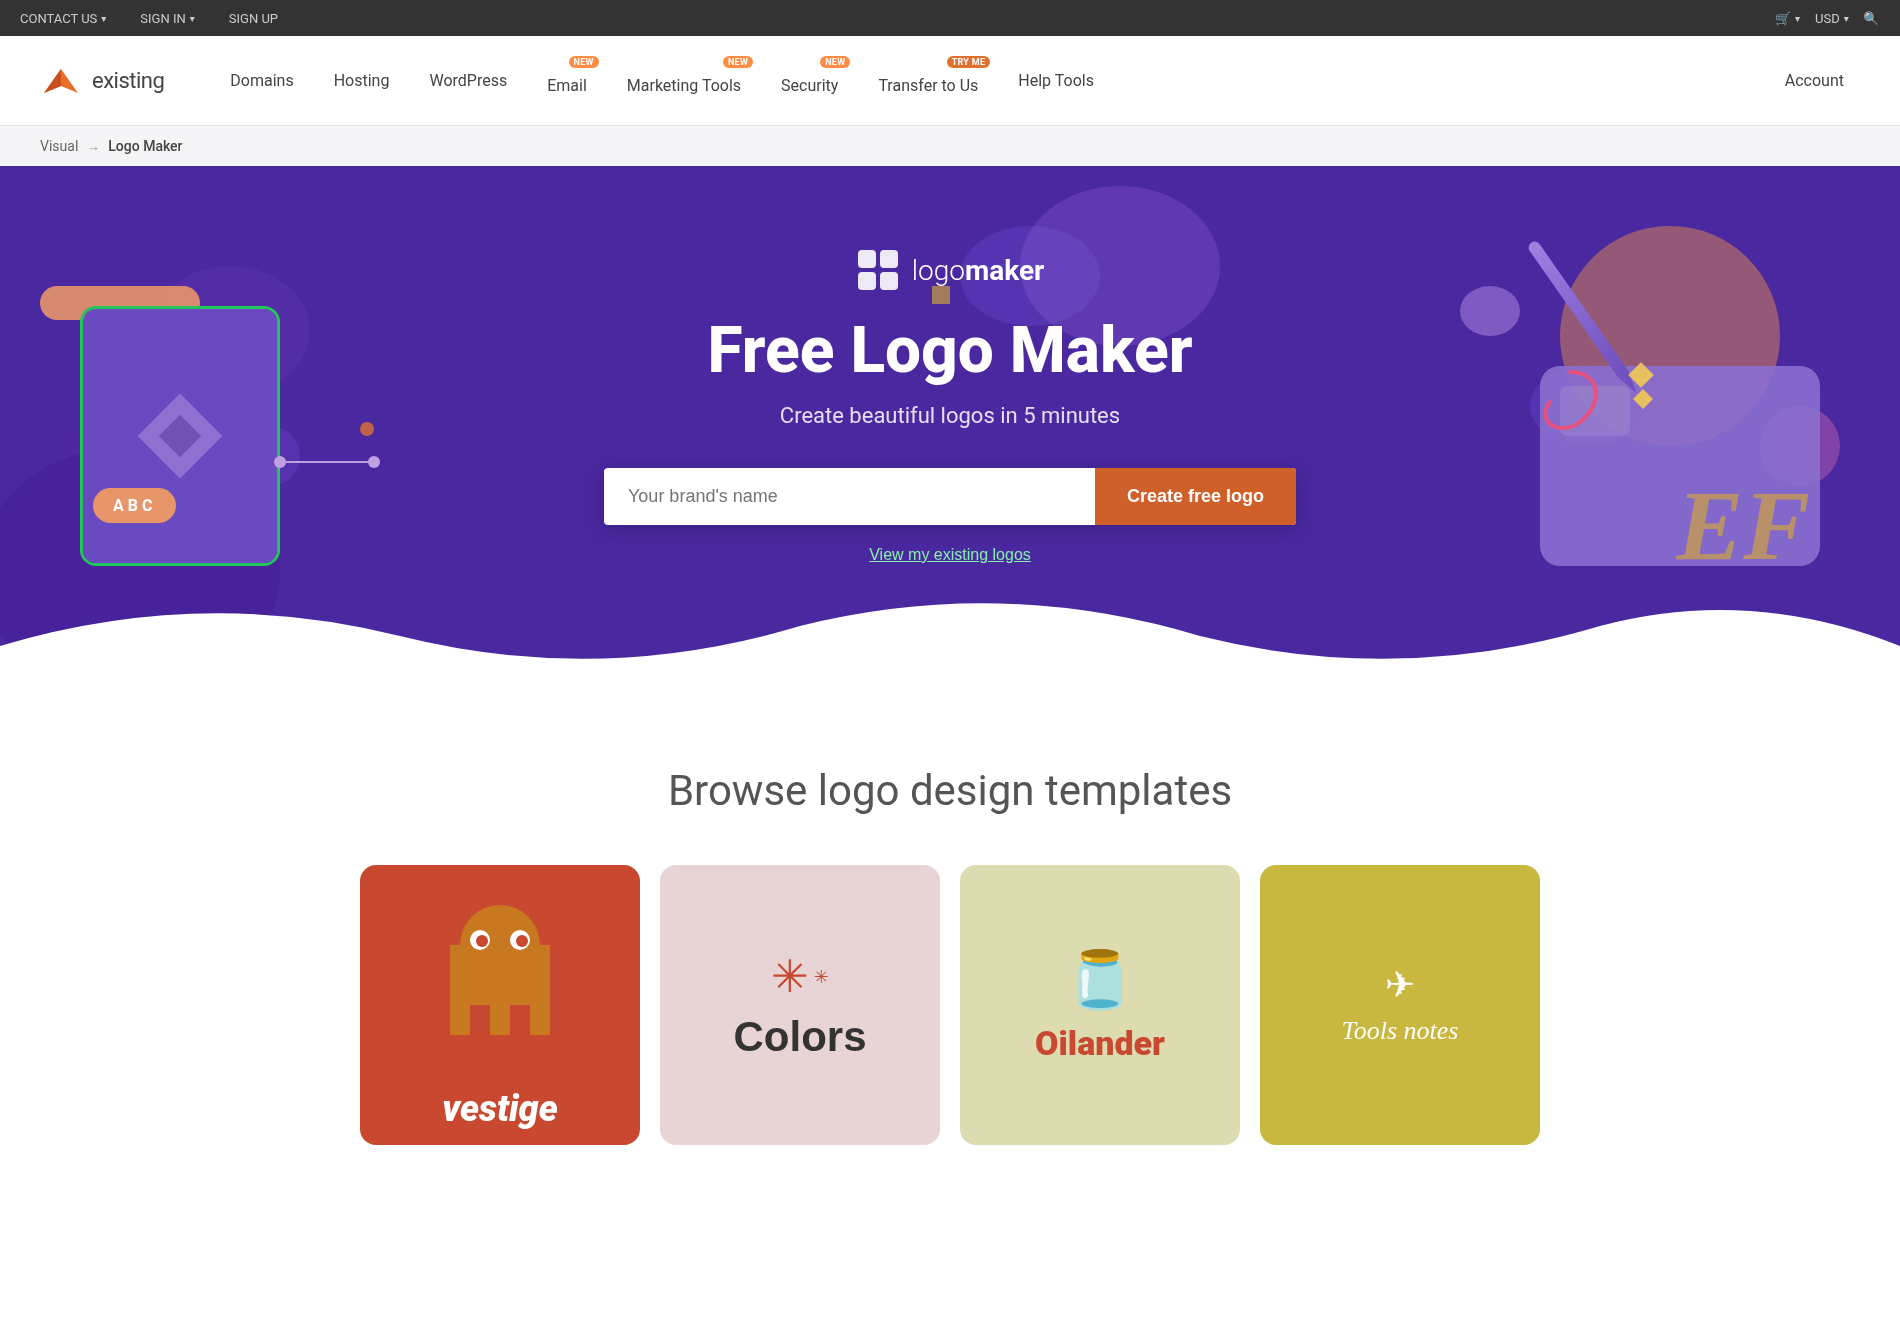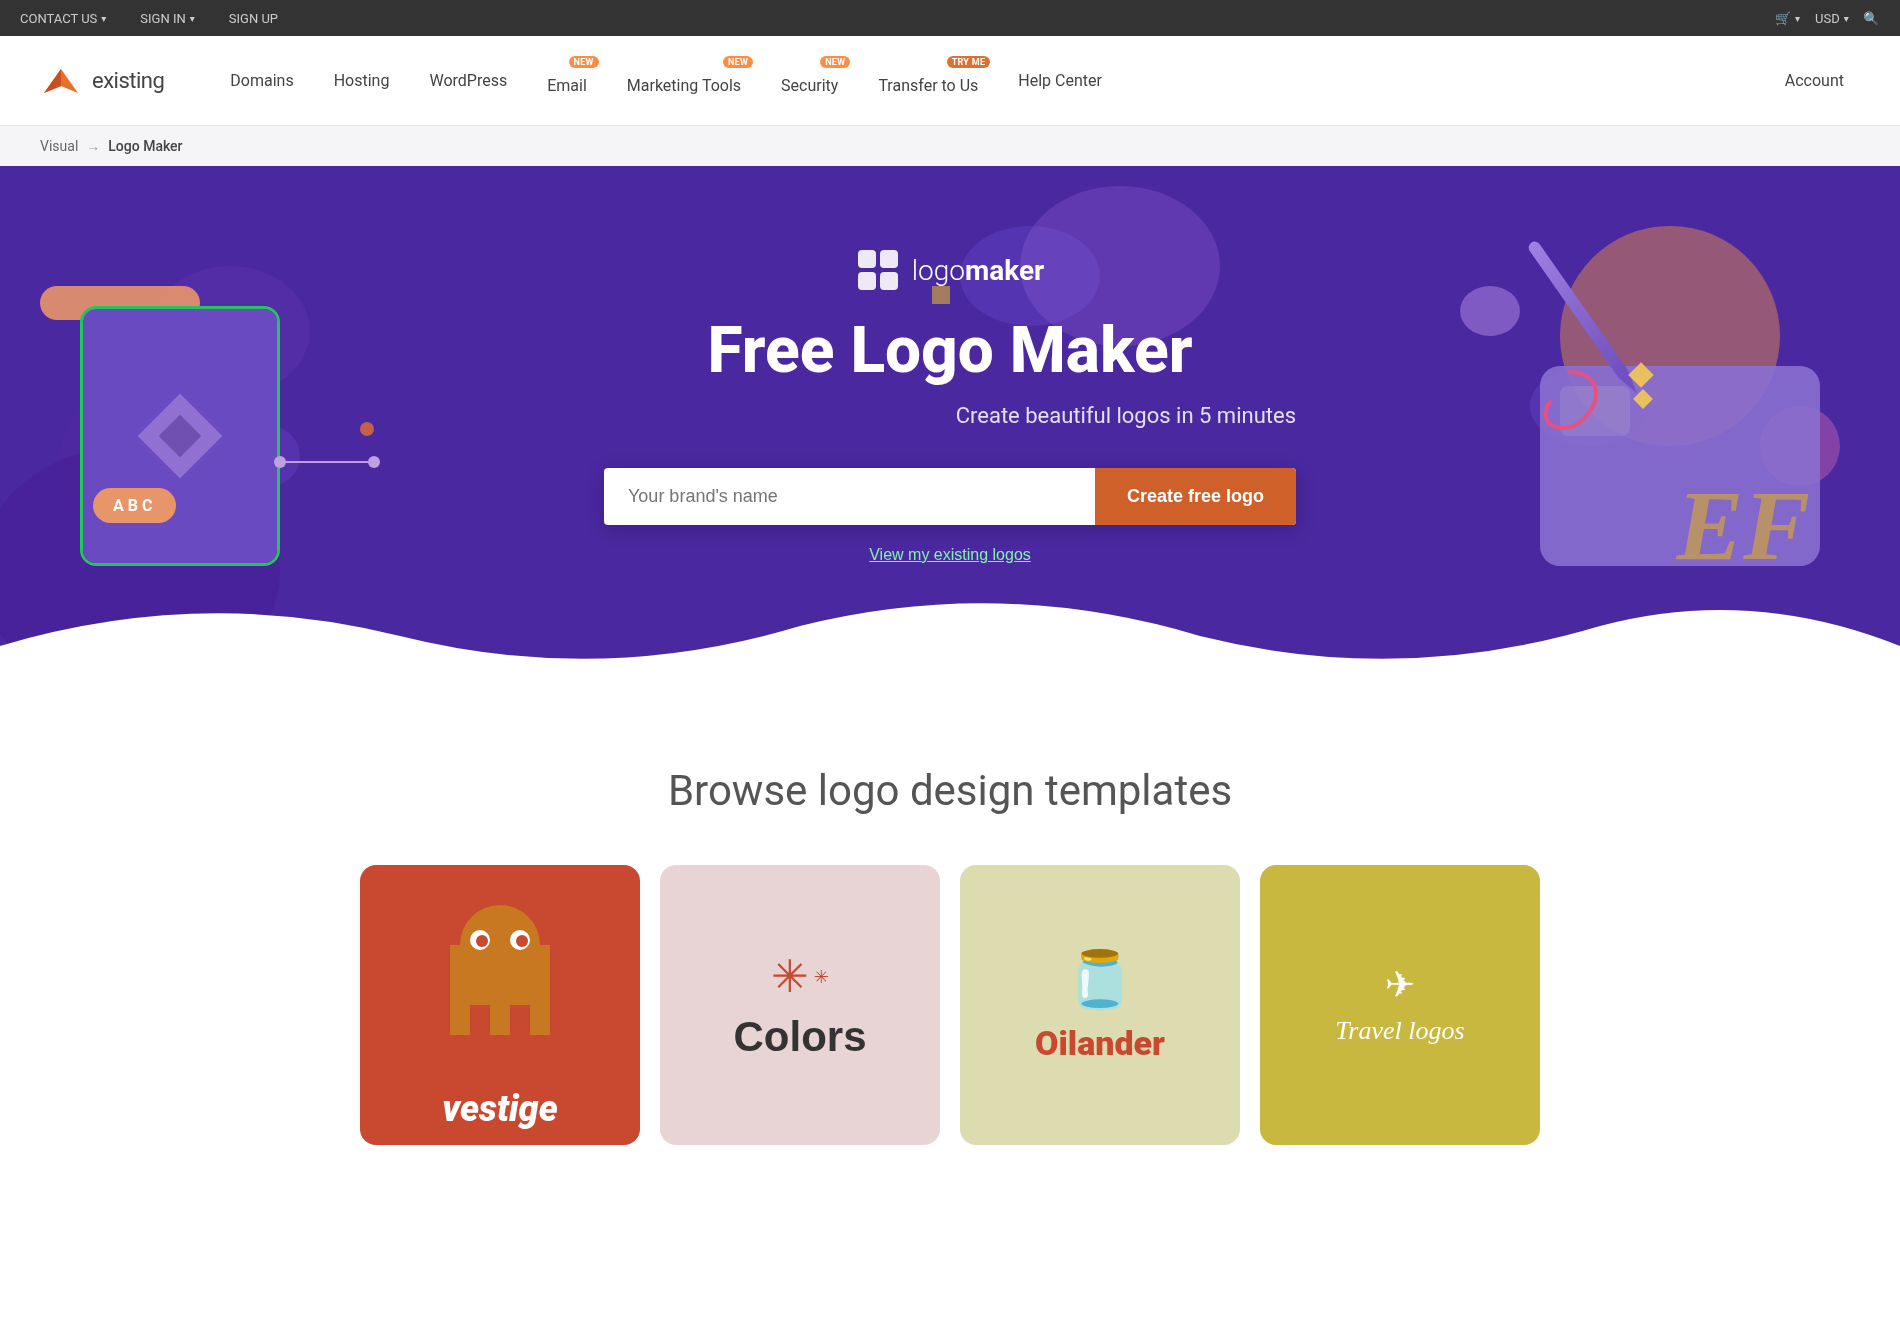--- a/index.html
+++ b/index.html
@@ -210,21 +210,20 @@
       font-size: 64px;
       font-weight: 800;
       color: #fff;
       margin-bottom: 16px;
       line-height: 1.1;
     }
     .hero-subtitle {
       font-size: 22px;
       color: rgba(255,255,255,0.85);
       margin-bottom: 40px;
-      text-align: right;
     }
     .search-bar {
       display: flex;
       width: 692px;
       max-width: 100%;
       margin: 0 auto 20px;
       background: #fff;
       border-radius: 4px;
       overflow: hidden;
       box-shadow: 0 4px 20px rgba(0,0,0,0.2);
@@ -381,21 +380,21 @@
     </a>
     <a class="nav-item" href="#" style="padding-top: 18px;">
       <span class="nav-badge badge-new">NEW</span>
       <span>Security</span>
     </a>
     <a class="nav-item" href="#" style="padding-top: 18px;">
       <span class="nav-badge badge-tryme">TRY ME</span>
       <span>Transfer to Us</span>
     </a>
     <a class="nav-item" href="#">
-      <span>Help Center</span>
+      <span>Help Tools</span>
     </a>
     <a class="nav-item nav-account" href="#">
       <span>Account</span>
     </a>
   </div>
 </nav>
 
 <div class="breadcrumb">
   <a href="#">Visual</a>
   <span class="breadcrumb-arrow">→</span>
@@ -526,18 +525,18 @@
     <div class="template-card template-card-3" style="background:#dcdcb0;">
       <div class="oil-can-content">
         <div style="font-size:56px;color:#c84830;">🫙</div>
         <div style="font-size:34px;font-weight:900;color:#c84830;">Oilander</div>
       </div>
     </div>
 
     <div class="template-card template-card-4" style="background:#c8b840;">
       <div class="travel-content">
         <div style="font-size:36px;color:#fff;">✈</div>
-        <div style="font-size:26px;color:#fff;font-family:Georgia,serif;font-style:italic;">Travel logos</div>
+        <div style="font-size:26px;color:#fff;font-family:Georgia,serif;font-style:italic;">Tools notes</div>
       </div>
     </div>
 
   </div>
 </section>
 
 </body></html>

